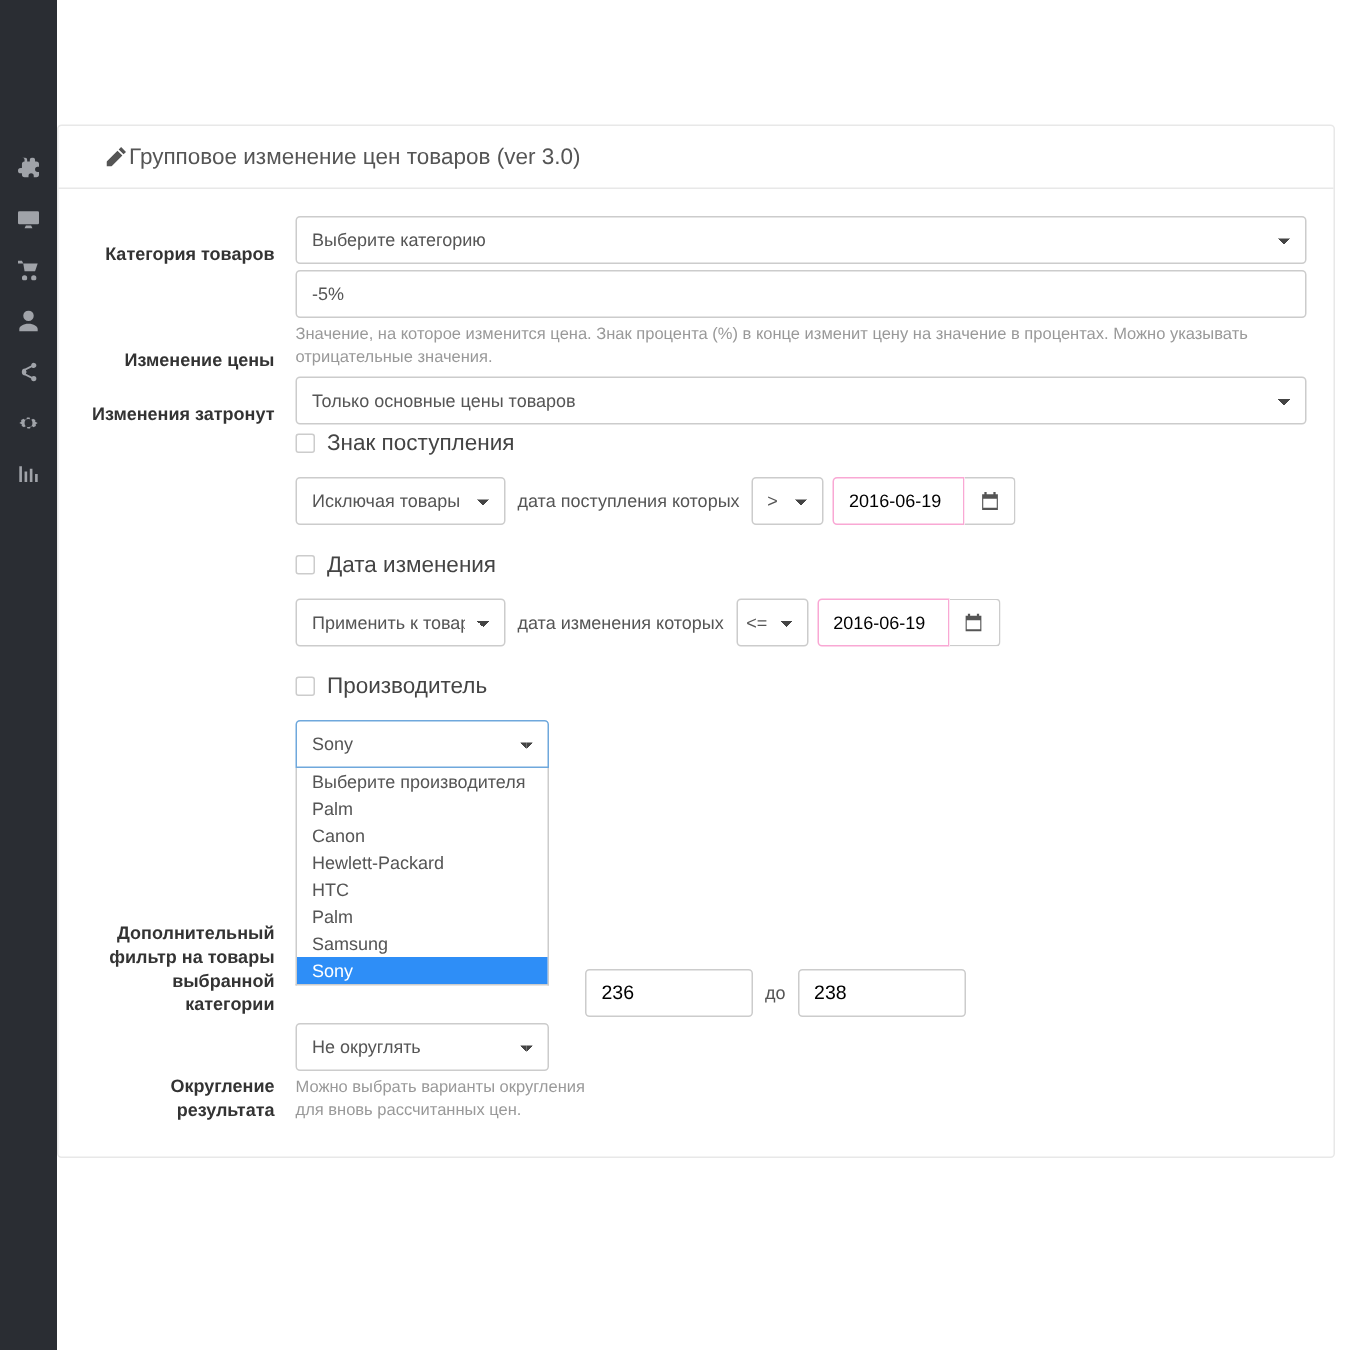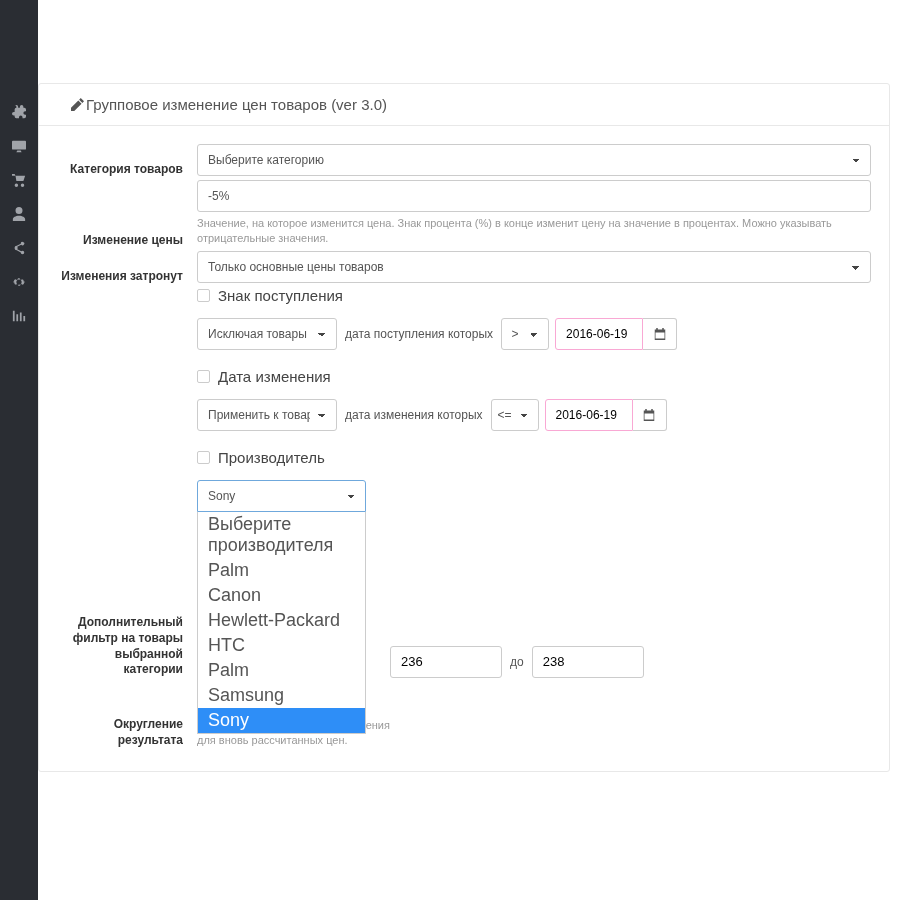--- a/index.html
+++ b/index.html
@@ -24,21 +24,21 @@
 .chk { width: 13px; height: 13px; border: 1px solid #ccc; border-radius: 2px; display: inline-block; }
 .inline-group { display: flex; align-items: center; gap: 6px; flex-wrap: wrap; }
 .inline-select { height: 32px; border: 1px solid #ccc; border-radius: 3px; padding: 0 26px 0 10px; background: #fff; font-size: 12px; color: #555; appearance: none; -webkit-appearance: none; background-image: linear-gradient(45deg, transparent 50%, #444 50%), linear-gradient(135deg, #444 50%, transparent 50%); background-position: calc(100% - 14px) 14px, calc(100% - 10px) 14px; background-size: 4px 4px, 4px 4px; background-repeat: no-repeat; }
 .inline-input { height: 32px; border: 1px solid #f9a8d4; border-radius: 3px 0 0 3px; padding: 0 10px; font-size: 12px; width: 88px; }
 .cal-btn { height: 32px; width: 34px; border: 1px solid #ccc; border-left: 0; border-radius: 0 3px 3px 0; background: #fff; display: flex; align-items: center; justify-content: center; cursor: pointer; }
 .cal-btn svg { width: 12px; height: 12px; fill: #555; }
 .inline-text { font-size: 12px; color: #555; padding: 0 2px; }
 .manuf-wrap { position: relative; width: 169px; }
 .manuf-select { width: 169px; height: 32px; border: 1px solid #6fa8dc; border-radius: 3px 3px 0 0; padding: 0 26px 0 10px; background: #fff; font-size: 12px; color: #555; appearance: none; -webkit-appearance: none; background-image: linear-gradient(45deg, transparent 50%, #444 50%), linear-gradient(135deg, #444 50%, transparent 50%); background-position: calc(100% - 14px) 14px, calc(100% - 10px) 14px; background-size: 4px 4px, 4px 4px; background-repeat: no-repeat; outline: none; }
 .dropdown { position: absolute; top: 32px; left: 0; width: 169px; background: #fff; border: 1px solid #ccc; border-top: none; z-index: 10; }
-.dropdown-item { padding: 2px 10px; font-size: 18px; color: #555; cursor: pointer; }
+.dropdown-item { padding: 2px 10px; font-size: 12px; color: #555; cursor: pointer; }
 .dropdown-item.sel { background: #2e8ef7; color: #fff; }
 .price-input { height: 32px; border: 1px solid #ccc; border-radius: 3px; padding: 0 10px; font-size: 13px; width: 112px; }
 .rounding-select { width: 169px; }
 .rounding-help { width: 200px; }
 </style>
 </head>
 <body>
 
 <div class="container">
   <div class="sidebar">

